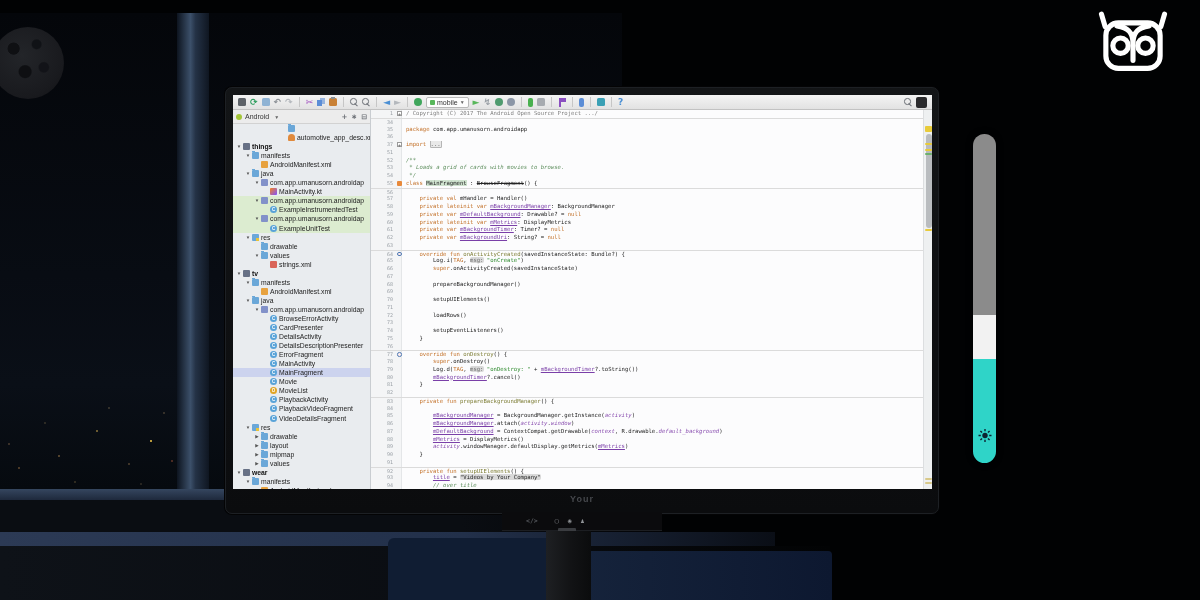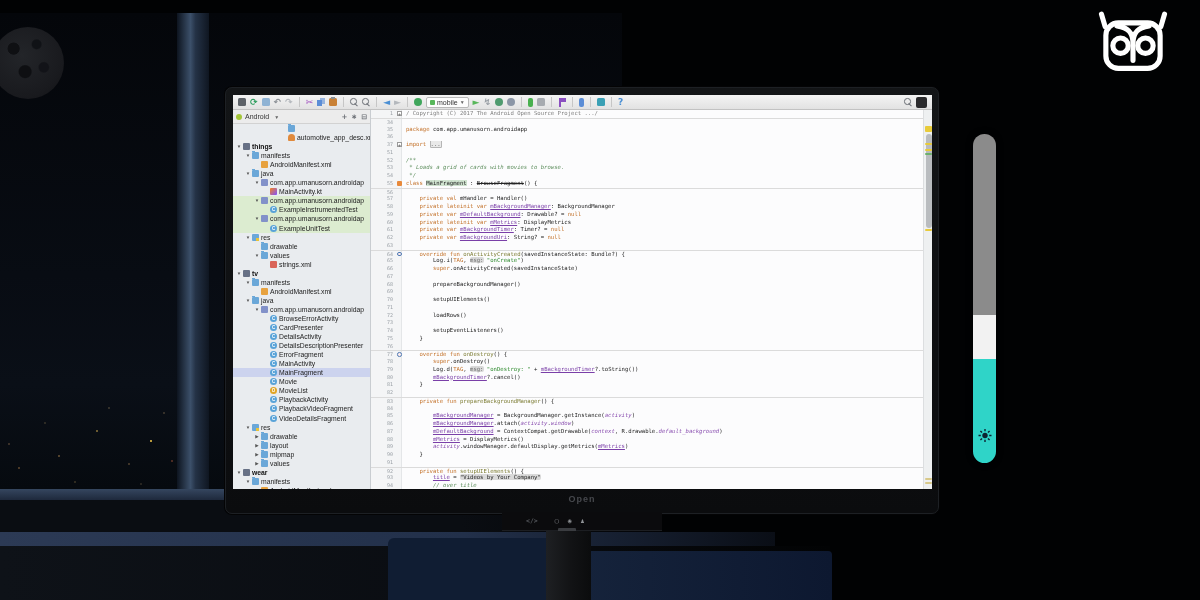--- a/index.html
+++ b/index.html
@@ -654,21 +654,21 @@
             <div class="mark" style="top: 16px; height: 6px; background: rgb(232, 203, 58);"></div>
             <div class="mark" style="top: 33px; height: 2px; background: rgb(232, 203, 58);"></div>
             <div class="mark" style="top: 39px; height: 2px; background: rgb(232, 203, 58);"></div>
             <div class="mark" style="top: 43px; height: 2px; background: rgb(109, 176, 109);"></div>
             <div class="mark" style="top: 119px; height: 2px; background: rgb(232, 203, 58);"></div>
             <div class="mark" style="top: 368px; height: 2px; background: rgb(216, 201, 138);"></div>
             <div class="mark" style="top: 372px; height: 2px; background: rgb(216, 201, 138);"></div>
           </div>
       </div>
     </div>
-    <div class="benq">Open</div>
+    <div class="benq">Your</div>
   </div>
   <div class="ctrlbar" id="ctrlbar">
       <span>&lt;/&gt;</span>
       <span>▢</span>
       <span>◉</span>
       <span>♟</span>
     </div>
   <div class="standclip"></div>
   <div class="stand"></div>
 

